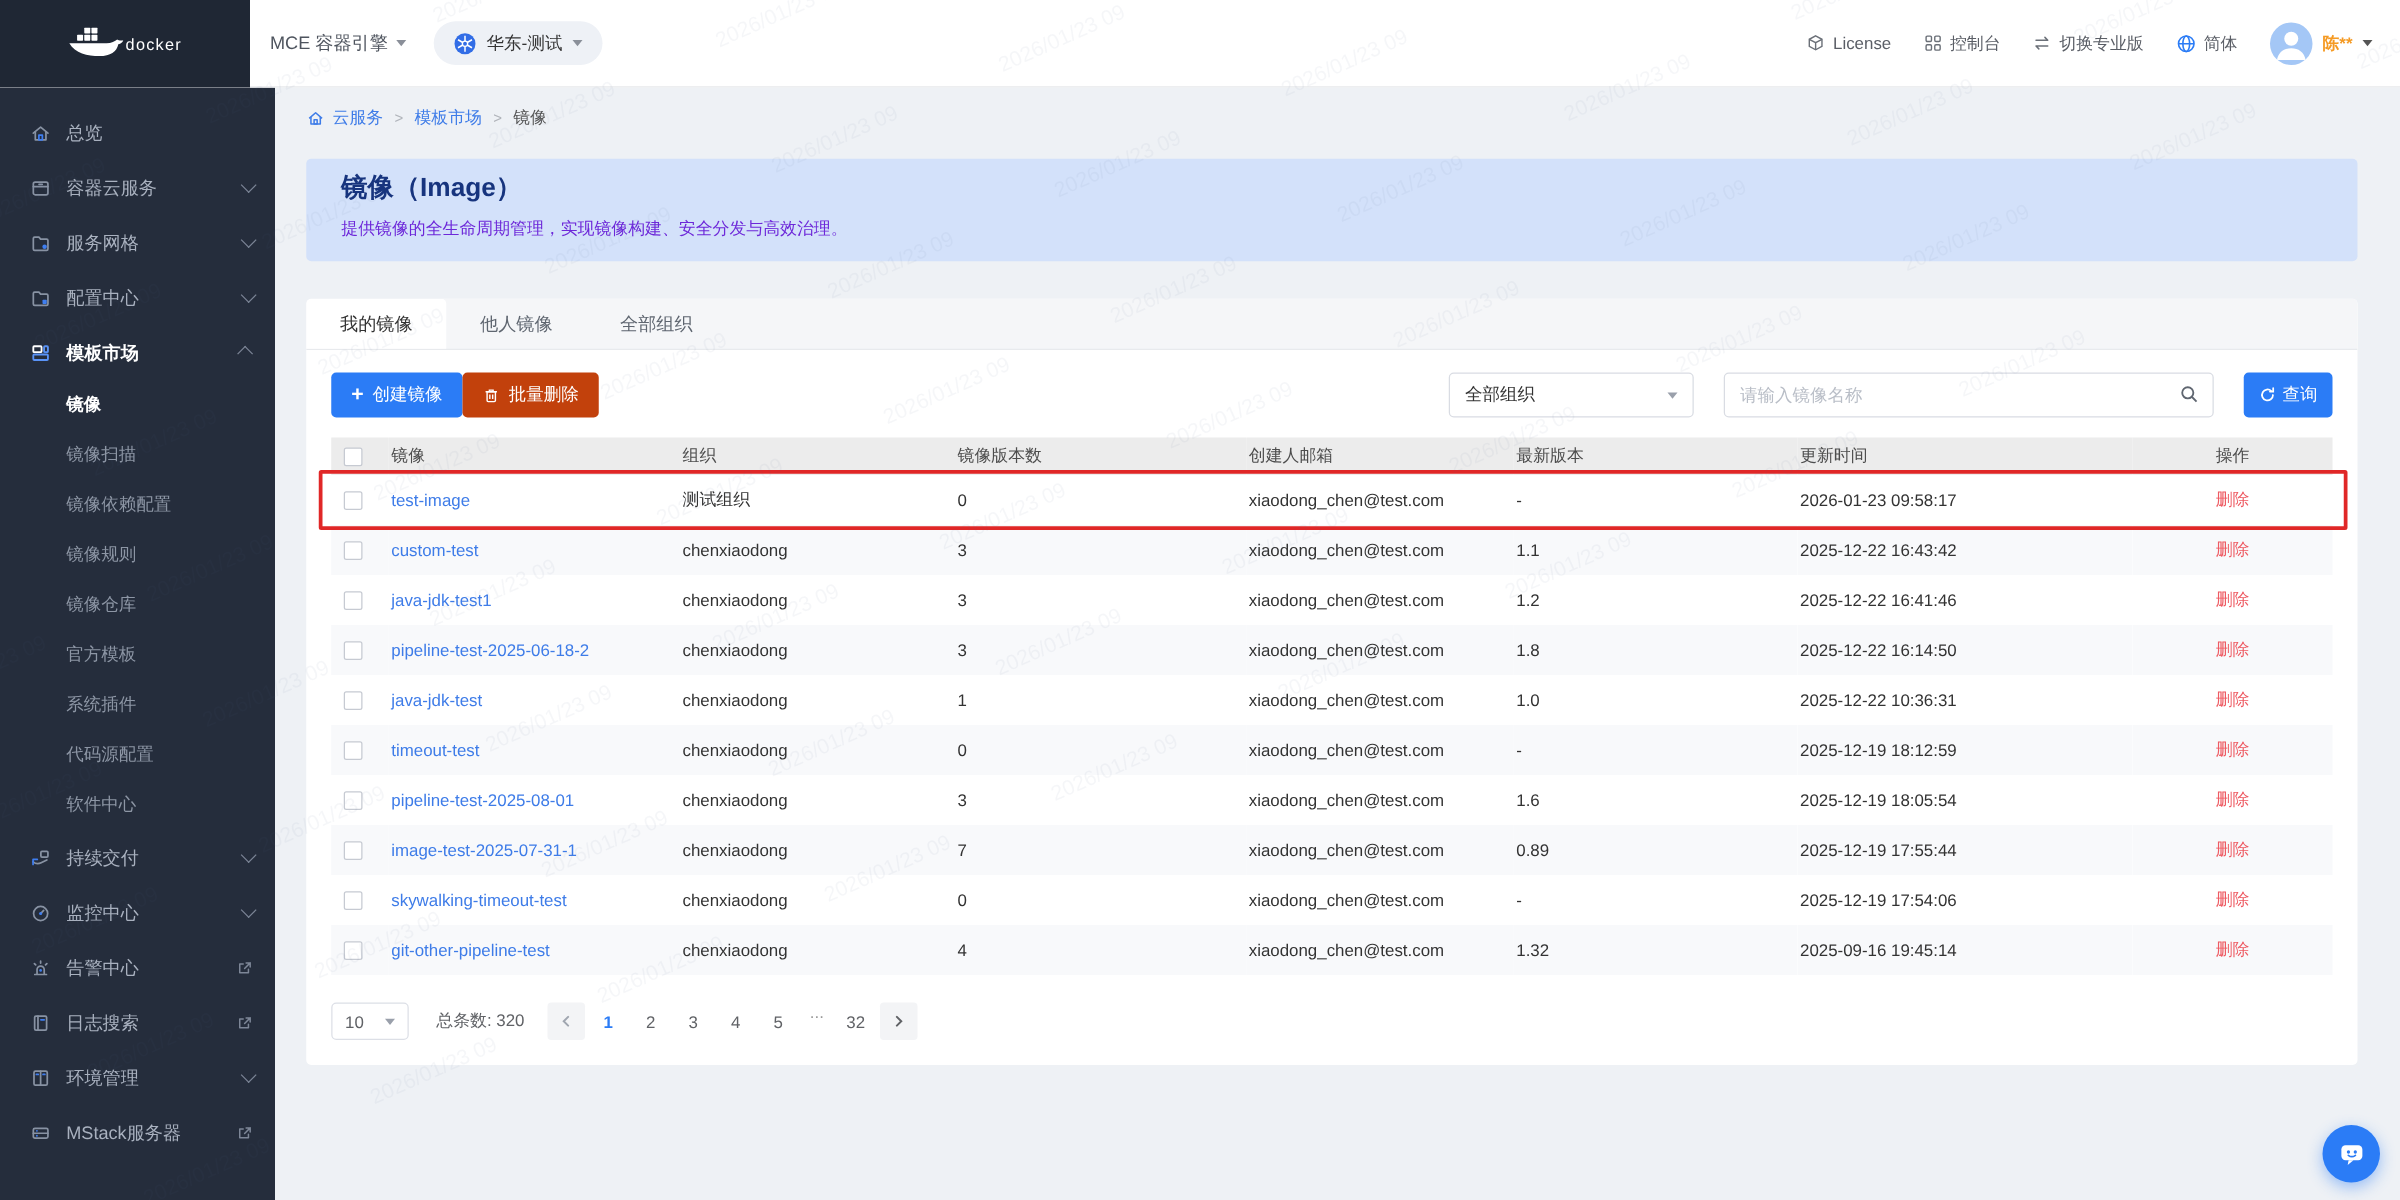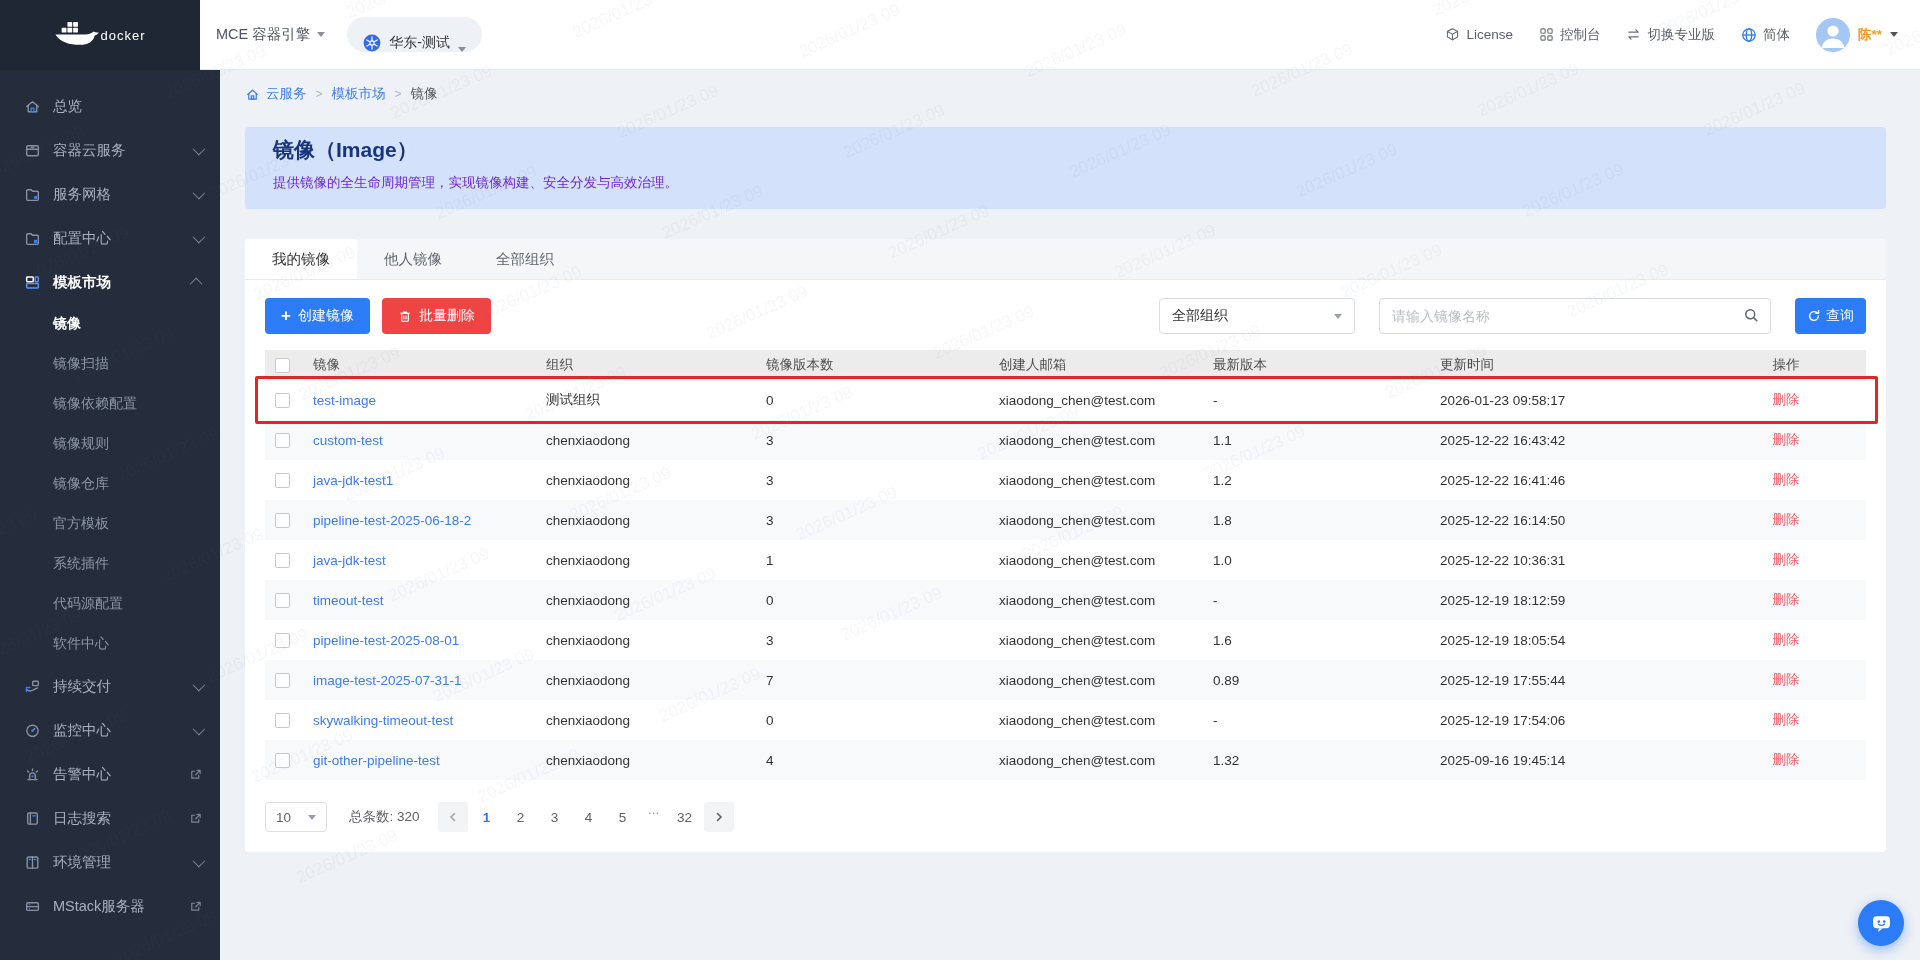--- a/index.html
+++ b/index.html
@@ -6,21 +6,21 @@
   html,body { width:1920px; height:960px; overflow:hidden; font-family:"Liberation Sans","DejaVu Sans",sans-serif; background:#eef1f5; }
   svg { display:block; }
 
   
   .topbar { position:absolute; top:0; left:0; right:0; height:70px; background:#fff; border-bottom:1px solid #e7e9ec; z-index:5; display:flex; }
   .logo-area { width:200px; height:70px; background:#1f2734; display:flex; flex-direction:row; align-items:center; justify-content:center; flex:none; }
   .logo-word { color:#fff; font-size:13px; letter-spacing:1px; margin-top:1px; }
   .topbar-main { flex:1; display:flex; align-items:center; padding:0 22px 0 16px; }
   .product-switch { display:flex; align-items:center; gap:7px; font-size:14.5px; color:#4e545e; cursor:pointer; }
   .caret { width:0; height:0; border-left:4.5px solid transparent; border-right:4.5px solid transparent; border-top:5.5px solid #8a8f99; display:inline-block; }
-  .cluster-pill { margin-left:22px; height:35px; background:#eef1f6; border-radius:18px; display:flex; align-items:flex-end; gap:8px; padding:0 16px; font-size:14px; color:#333; cursor:pointer; }
+  .cluster-pill { margin-left:22px; height:35px; background:#eef1f6; border-radius:18px; display:flex; align-items:center; gap:8px; padding:0 16px; font-size:14px; color:#333; cursor:pointer; }
   .topbar-right { margin-left:auto; display:flex; align-items:center; gap:26px; font-size:13.5px; color:#5a5e66; }
   .tb-link { display:flex; align-items:center; gap:6px; cursor:pointer; white-space:nowrap; }
   .user-chip { display:flex; align-items:center; gap:8px; cursor:pointer; }
   .avatar { width:34px; height:34px; border-radius:50%; background:#a4c7f6; overflow:hidden; position:relative; flex:none; }
   .user-name { color:#f59a23; font-size:13.5px; font-weight:bold; }
 
   
   .sidebar { position:absolute; top:70px; left:0; bottom:0; width:220px; background:#252d3c; overflow:hidden; z-index:4; padding-top:14px; }
   .side-item { height:44px; display:flex; align-items:center; padding:0 18px 0 24px; color:#a9b1bf; font-size:14.5px; cursor:pointer; position:relative; }
   .side-item .s-icon { width:17px; height:17px; margin-right:12px; flex:none; }
@@ -47,21 +47,21 @@
 
   .card { background:#fff; border-radius:4px; overflow:hidden; }
   .tab-strip { height:41px; background:#f5f6f8; border-bottom:1px solid #e8eaed; display:flex; }
   .tab { padding:0 27px; display:flex; align-items:center; font-size:14.5px; color:#5f6670; cursor:pointer; }
   .tab.active { background:#fff; color:#333; border-radius:4px 4px 0 0; font-weight:500; }
 
   .card-body { padding:0 20px 20px 20px; }
   .toolbar { display:flex; align-items:center; padding:18px 0 16px 0; }
   .btn { height:36px; border:none; border-radius:4px; color:#fff; font-size:14px; display:flex; align-items:center; gap:7px; padding:0 16px; cursor:pointer; font-family:inherit; }
   .btn-primary { background:#2b7cf6; }
-  .btn-danger { background:#ef4444; margin-left:12px; }
+  .btn-danger { background:#c2410c; margin-left:0; }
   .btn .plus { font-size:17px; font-weight:bold; line-height:1; margin-top:-2px; }
   .toolbar-right { margin-left:auto; display:flex; align-items:center; gap:24px; }
   .select-box { width:196px; height:36px; border:1px solid #d9dce3; border-radius:4px; background:#fff; display:flex; align-items:center; padding:0 12px; font-size:14px; color:#333; cursor:pointer; }
   .select-box .caret { margin-left:auto; border-top-color:#9aa0ab; }
   .search-wrap { position:relative; }
   .search-wrap input { width:392px; height:36px; border:1px solid #d9dce3; border-radius:4px; padding:0 38px 0 12px; font-size:14px; color:#333; font-family:inherit; outline:none; }
   .search-wrap input::placeholder { color:#b9bec7; }
   .search-icon { position:absolute; right:11px; top:9px; cursor:pointer; }
   .btn-query { padding:0 12px; gap:5px; }
 

